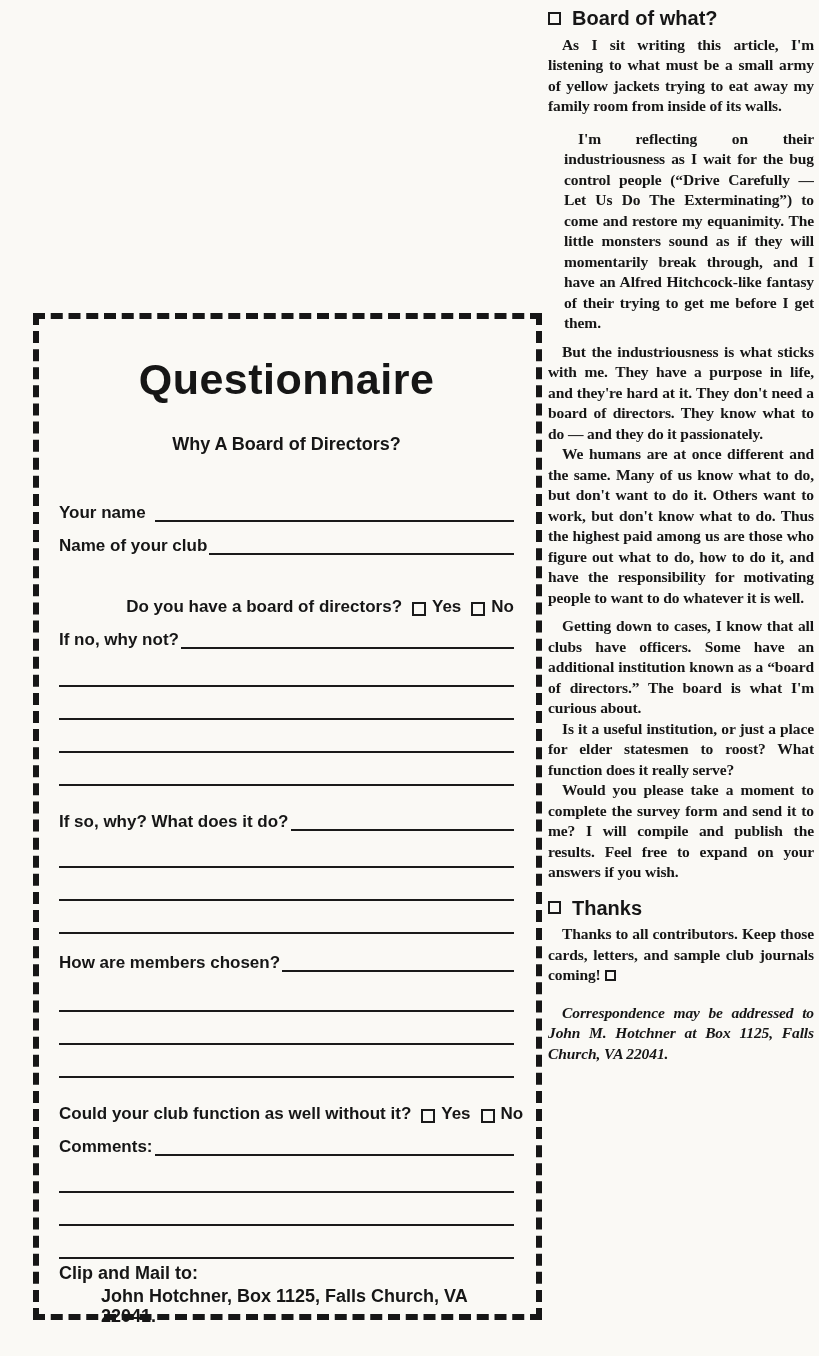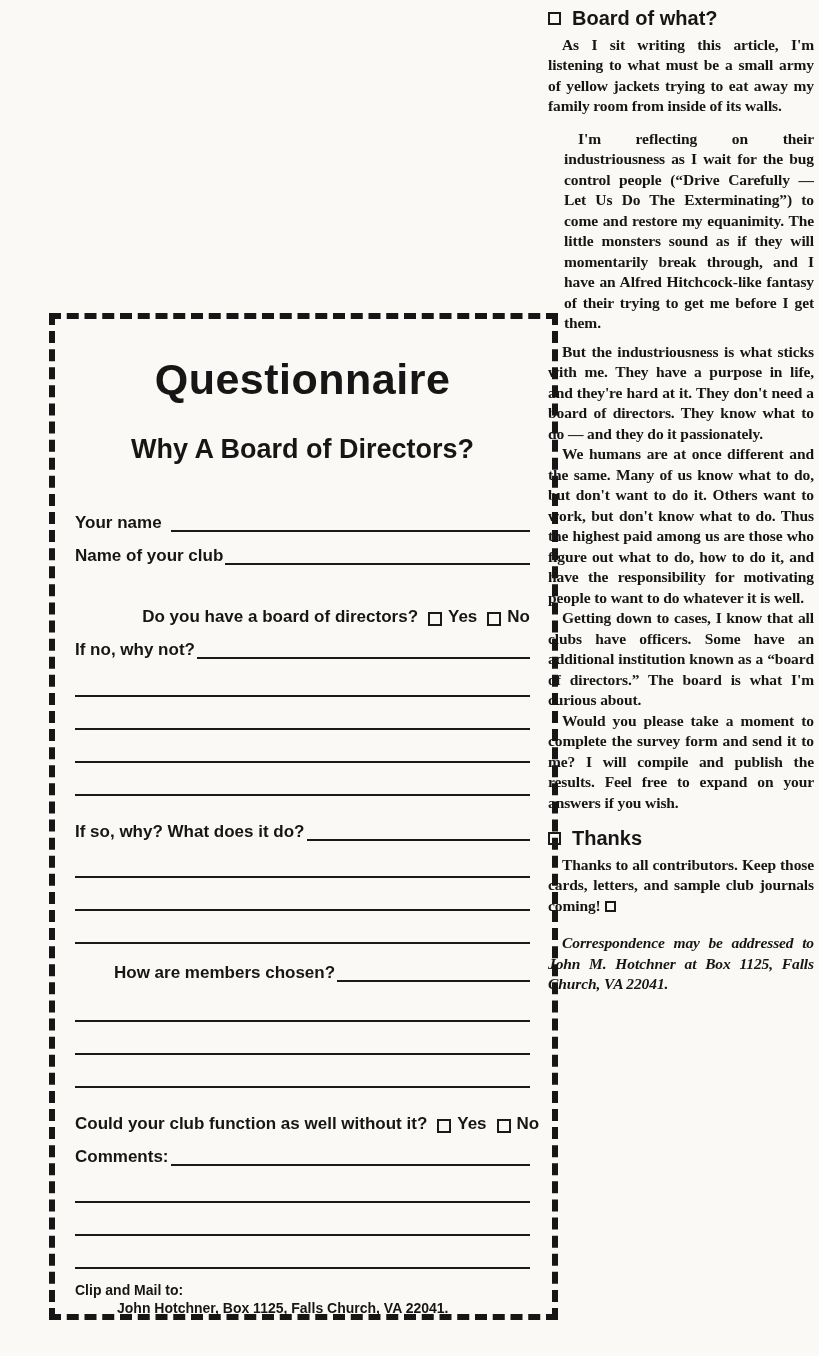--- a/index.html
+++ b/index.html
@@ -5,49 +5,49 @@
   html,body{margin:0;padding:0;}
   body{
     width:819px;height:1356px;position:relative;overflow:hidden;
     background:#faf9f5;color:#161616;
     font-family:"Liberation Sans",sans-serif;
   }
   *{box-sizing:border-box;}
 
   
   .form-box{
-    position:absolute;left:49px;top:313px;width:509px;height:1007px;
+    position:absolute;left:33px;top:313px;width:509px;height:1007px;
     border:6px dashed #161616;
     padding:24px 22px 0 20px;
   }
   .q-title{
     text-align:center;margin-top:12px;
     font-size:43px;font-weight:bold;letter-spacing:0.5px;
     font-family:"Liberation Sans",sans-serif;
   }
   .q-subtitle{
     text-align:center;margin-top:30px;
-    font-size:27px;font-weight:bold;
+    font-size:18px;font-weight:bold;
   }
   .row{display:flex;align-items:flex-end;height:33px;}
   .lbl{font-size:17px;font-weight:bold;white-space:nowrap;line-height:1;padding-bottom:1px;}
   .fill{flex:1;border-bottom:2.5px solid #1a1a1a;margin-left:2px;}
   .blank{height:33px;border-bottom:2.5px solid #1a1a1a;}
   .cb{
     display:inline-block;width:14px;height:14px;border:2.5px solid #1a1a1a;
     margin:0 6px 0 10px;flex:0 0 auto;
   }
   .mt-first{margin-top:34px;gap:7px;}
   .gap-lg{margin-top:28px;justify-content:flex-end;}
   .gap-b1{margin-top:5px;}
   .gap-sec{margin-top:12px;}
   .gap-b2{margin-top:4px;}
-  .gap-mid{margin-top:5px;margin-left:39px;}
+  .gap-mid{margin-top:5px;}
   .gap-b3{margin-top:7px;}
-  .clip{margin-top:13px;font-size:14px;font-weight:bold;line-height:1.15;}
+  .clip{margin-top:4px;font-size:18px;font-weight:bold;line-height:1.15;}
   .clip .addr{padding-left:42px;margin-top:2px;}
 
   
   .article{
     position:absolute;left:548px;top:8px;width:266px;height:1344px;overflow:hidden;
     font-family:"Liberation Serif",serif;font-weight:bold;
     font-size:15.5px;line-height:20.5px;letter-spacing:-0.1px;
     text-align:justify;
   }
   .a-head{
@@ -57,21 +57,21 @@
   }
   .a-head .sq{margin-right:11px;}
   .sq{
     display:inline-block;width:13px;height:13px;border:2.5px solid #1a1a1a;
     flex:0 0 auto;
   }
   .sq.end{width:11px;height:11px;vertical-align:-1px;margin-left:4px;}
   .article p{margin:0;text-indent:14px;}
   .article p.sp-lg{margin-top:12px;margin-left:16px;}
   .article p.sp-md{margin-top:8px;}
-  .article p.sp-sm{margin-top:0;font-family:Liberation Serif, serif;}
+  .article p.sp-sm{margin-top:8px;font-family:Liberation Serif, serif;}
   .a-head.mt{margin-top:15px;}
   .corr{font-style:italic;margin-top:17px !important;}
 </style>
 </head>
 <body>
 
 <div class="form-box">
   <div class="q-title">Questionnaire</div>
   <div class="q-subtitle">Why A Board of Directors?</div>
 
@@ -142,20 +142,21 @@
 <div class="article">
   <div class="a-head">
     <span class="sq"></span>
     <span>Board of what?</span>
   </div>
   <p>As I sit writing this article, I'm listening to what must be a small army of yellow jackets trying to eat away my family room from inside of its walls.</p>
   <p class="sp-lg">I'm reflecting on their industriousness as I wait for the bug control people (“Drive Carefully — Let Us Do The Exterminating”) to come and restore my equanimity. The little monsters sound as if they will momentarily break through, and I have an Alfred Hitchcock-like fantasy of their trying to get me before I get them.</p>
   <p class="sp-md">But the industriousness is what sticks with me. They have a purpose in life, and they're hard at it. They don't need a board of directors. They know what to do — and they do it passionately.</p>
   <p>We humans are at once different and the same. Many of us know what to do, but don't want to do it. Others want to work, but don't know what to do. Thus the highest paid among us are those who figure out what to do, how to do it, and have the responsibility for motivating people to want to do whatever it is well.</p>
   <p class="sp-sm">Getting down to cases, I know that all clubs have officers. Some have an additional institution known as a “board of directors.” The board is what I'm curious about.</p>
+  <p>Is it a useful institution, or just a place for elder statesmen to roost? What function does it really serve?</p>
   <p>Would you please take a moment to complete the survey form and send it to me? I will compile and publish the results. Feel free to expand on your answers if you wish.</p>
 
   <div class="a-head mt">
     <span class="sq"></span>
     <span>Thanks</span>
   </div>
   <p><span>Thanks to all contributors. Keep those cards, letters, and sample club journals coming!</span><span class="sq end"></span></p>
 
   <p class="corr">Correspondence may be addressed to John M. Hotchner at Box 1125, Falls Church, VA 22041.</p>
 </div>

